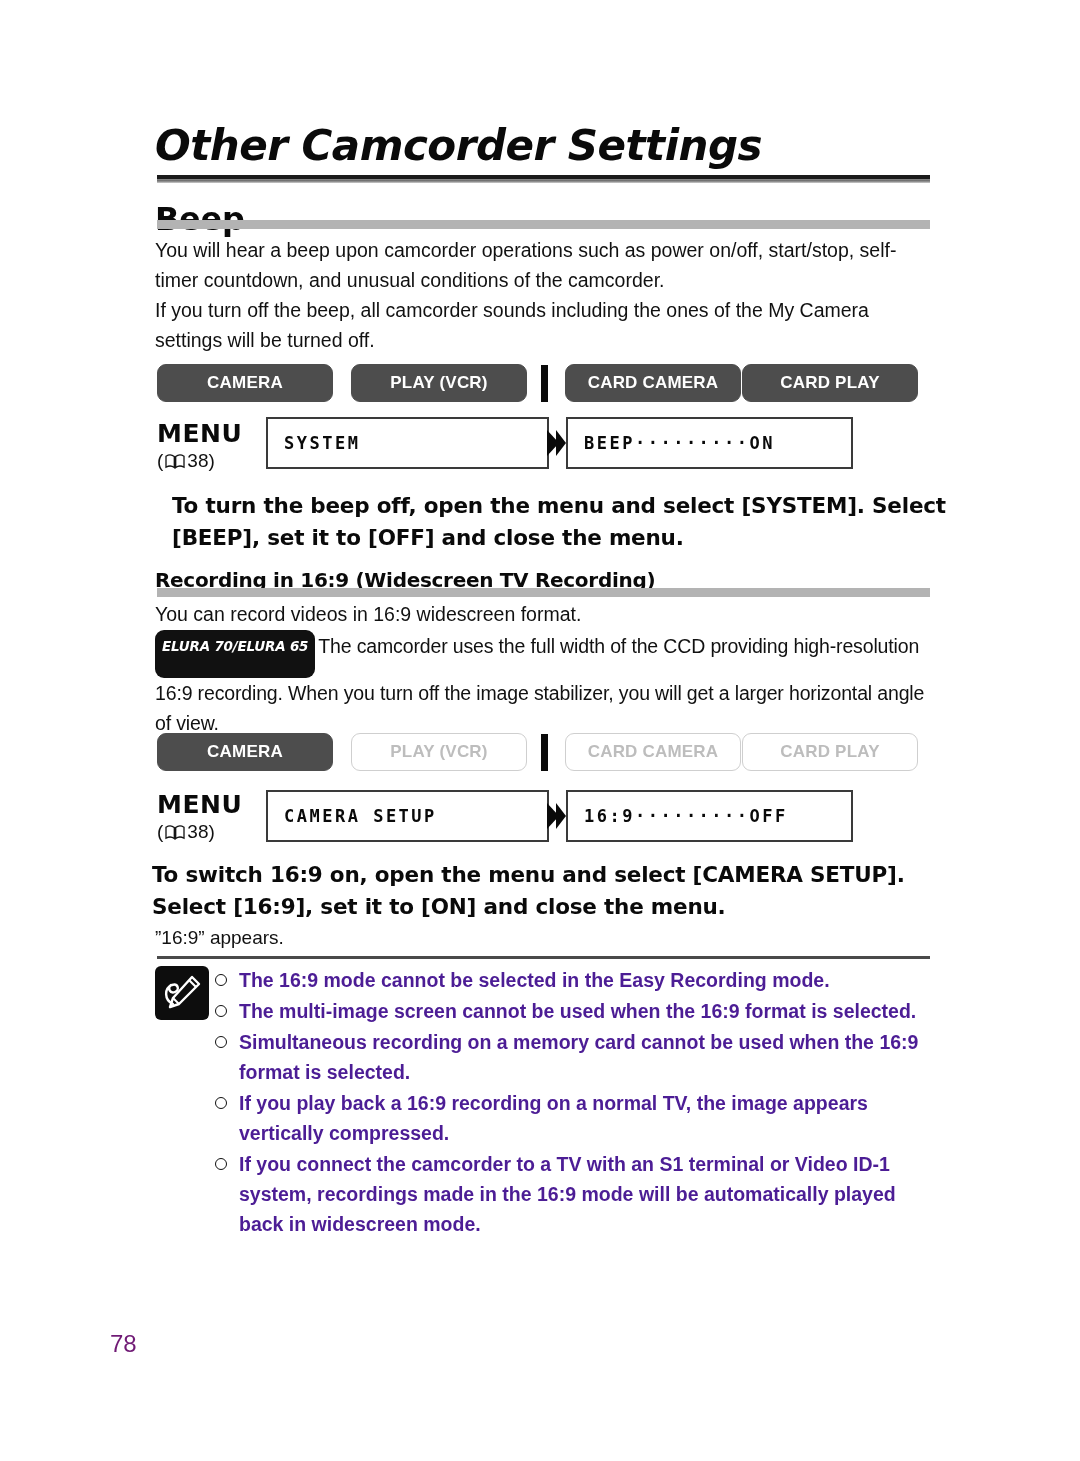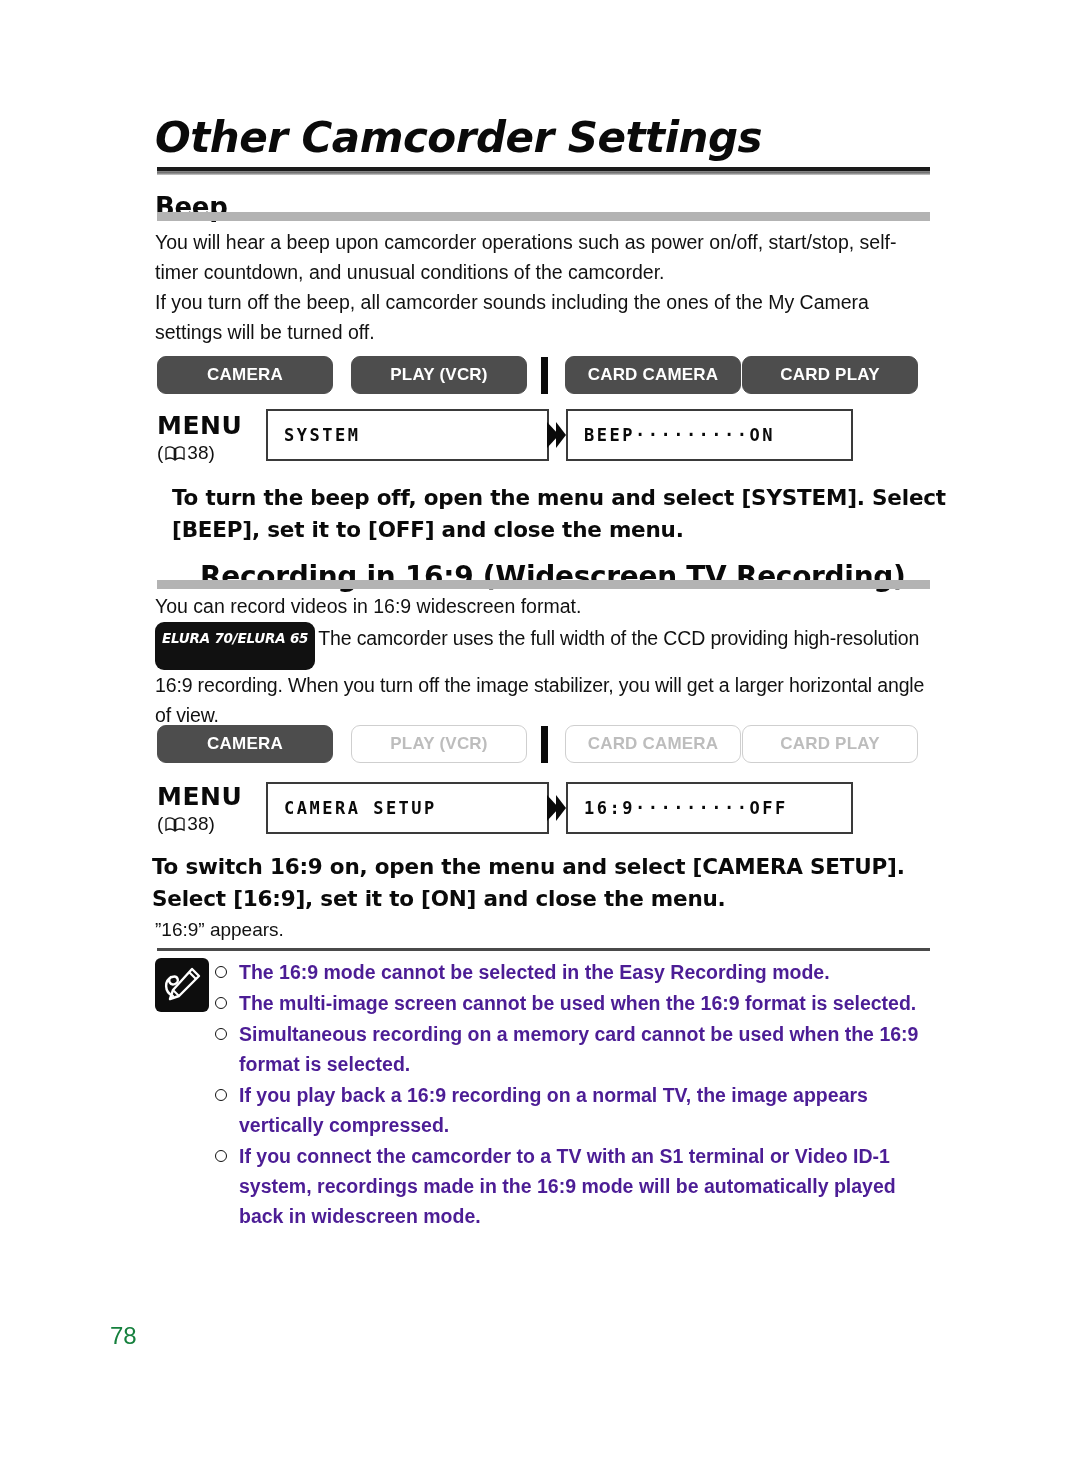--- a/index.html
+++ b/index.html
@@ -11,21 +11,21 @@
     width: 1080px;
     height: 1461px;
     position: relative;
     font-family: "Liberation Sans", sans-serif;
     color: #111111;
     overflow: hidden;
   }
 
   .page {
     position: absolute;
-    left: 0; top: 0;
+    left: 0; top: 8px;
     width: 1080px;
     height: 1252px;
   }
 
   
   .page-title {
     position: absolute;
     left: 155px;
     top: 113px;
     font-size: 42px;
@@ -41,37 +41,37 @@
     left: 157px;
     top: 167px;
     width: 773px;
     height: 8px;
     background: linear-gradient(to bottom, #1a1a1a 0%, #1a1a1a 45%, #8c8c8c 48%, #6e6e6e 72%, #cfcfcf 100%);
   }
 
   
   .section-head {
     position: absolute;
-    font-size: 26px;
+    font-size: 32px;
     font-weight: bold;
     color: #0a0a0a;
     white-space: nowrap;
     font-family: "DejaVu Sans", sans-serif;
     letter-spacing: -0.3px;
   }
   .section-rule {
     position: absolute;
     height: 9px;
     background: #b3b3b3;
   }
 
   #beep-head { left: 155px; top: 192px; }
   #beep-rule { left: 157px; top: 212px; width: 773px; }
 
-  #rec169-head { left: 155px; top: 560px; font-size: 28px; margin-left: 45px; }
+  #rec169-head { left: 155px; top: 560px; font-size: 20px; }
   #rec169-rule { left: 157px; top: 580px; width: 773px; }
 
   
   .body-text {
     position: absolute;
     font-size: 19.5px;
     line-height: 30px;
     color: #111111;
     font-family: "Liberation Sans", sans-serif;
   }
@@ -267,21 +267,21 @@
     border-radius: 50%;
     box-sizing: border-box;
   }
 
   
   #page-number {
     position: absolute;
     left: 110px;
     top: 1322px;
     font-size: 24px;
-    color: #15803d;
+    color: #701a75;
     font-family: "Liberation Sans", sans-serif;
   }
 </style>
 </head>
 <body>
 
 <div class="page">
 
   <div class="page-title">Other Camcorder Settings</div>
   <div class="title-rule"></div>

